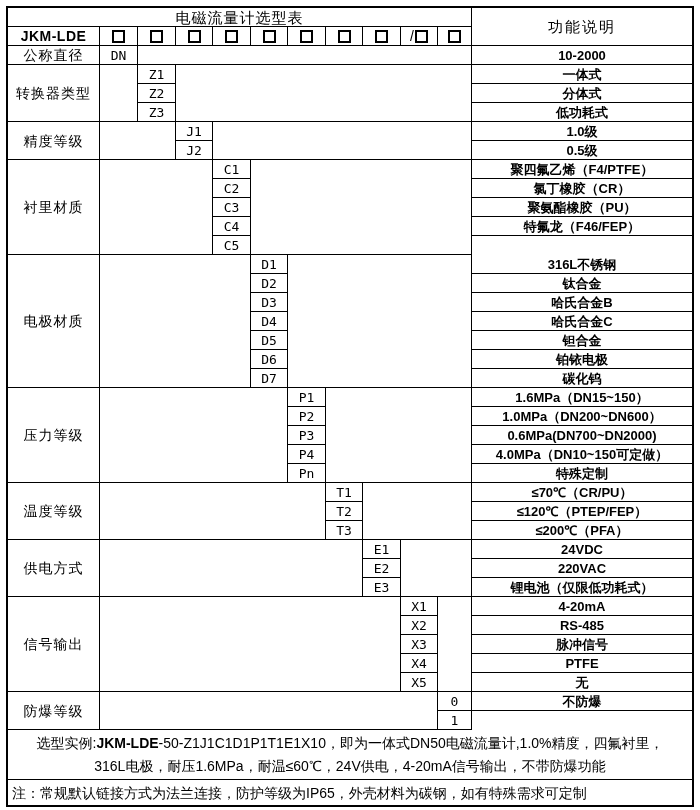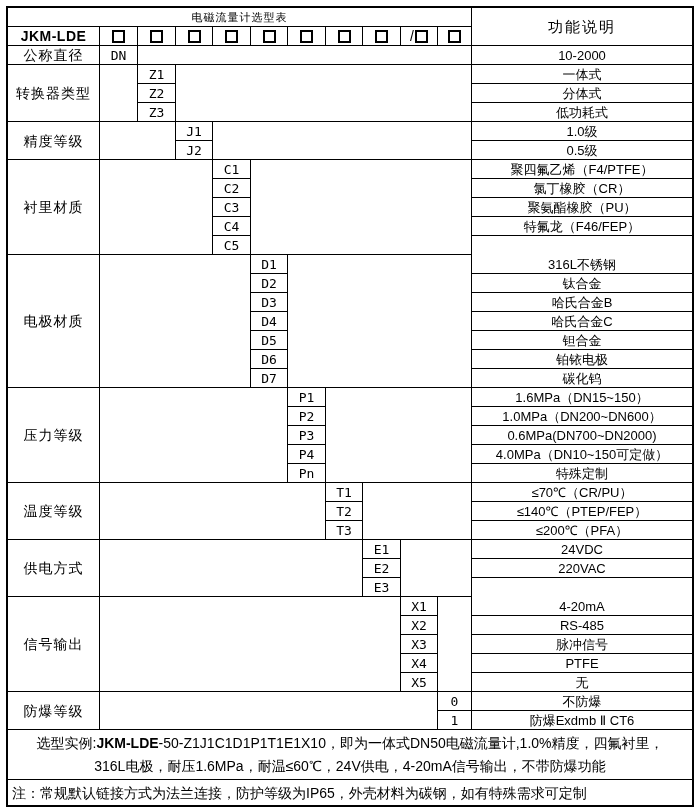--- a/index.html
+++ b/index.html
@@ -7,26 +7,26 @@
   .sheet{width:684px;margin:6px 0 0 6px;border:2px solid #000;
     display:grid;
     grid-template-columns:92px 38px 38px 37px 38px 37px 38px 37px 38px 37px 34px 220px;
     grid-template-rows:19px 19px repeat(36,19px) 50px 25px;
     background:#fff;}
   .c{display:flex;align-items:center;justify-content:center;
      border-right:1px solid #000;border-bottom:1px solid #000;
      font-size:13px;line-height:1;white-space:nowrap;overflow:hidden;}
   .no-r{border-right:none;}
   .no-b{border-bottom:none;}
-  .ttl{font-size:11px;letter-spacing:1px;}
+  .ttl{font-size:15px;letter-spacing:1px;}
   .hdr{font-size:15px;letter-spacing:2px;}
   .lbl{font-size:14px;letter-spacing:1px;}
   .model{font-weight:bold;font-size:14px;letter-spacing:.5px;}
   .code{font-family:"DejaVu Sans Mono","Liberation Mono",monospace;font-size:13px;}
-  .desc{font-size:13px;}
+  .desc{font-size:13px;font-weight:bold;}
   .box{display:inline-block;width:9px;height:9px;border:2px solid #000;vertical-align:middle;}
   .slash{font-size:14px;margin-right:1px;}
   .note1{flex-direction:column;justify-content:center;font-size:14px;line-height:23px;text-align:center;}
   .note1 .l1 b{font-weight:bold;}
   .note2{justify-content:flex-start;padding-left:4px;font-size:14px;}
 </style>
 </head>
 <body>
 
 <div class="sheet">
@@ -144,52 +144,52 @@
   <div class="c desc no-r" style="grid-area:24/12/25/13">4.0MPa（DN10~150可定做）</div>
   <div class="c lbl" style="grid-area:26/1/29/2">温度等级</div>
 
   <div class="c desc no-r" style="grid-area:25/12/26/13">特殊定制</div>
   <div class="c" style="grid-area:26/2/29/8"></div>
   <div class="c code" style="grid-area:26/8/27/9">T1</div>
   <div class="c code" style="grid-area:27/8/28/9">T2</div>
   <div class="c code" style="grid-area:28/8/29/9">T3</div>
   <div class="c" style="grid-area:26/9/29/12"></div>
   <div class="c desc no-r" style="grid-area:26/12/27/13">≤70℃（CR/PU）</div>
-  <div class="c desc no-r" style="grid-area:27/12/28/13">≤140℃（PTEP/FEP）</div>
+  <div class="c desc no-r" style="grid-area:27/12/28/13">≤120℃（PTEP/FEP）</div>
   <div class="c desc no-r" style="grid-area:28/12/29/13">≤200℃（PFA）</div>
 
   <div class="c lbl" style="grid-area:29/1/32/2">供电方式</div>
   <div class="c" style="grid-area:29/2/32/9"></div>
   <div class="c code" style="grid-area:29/9/30/10">E1</div>
   <div class="c code" style="grid-area:30/9/31/10">E2</div>
   <div class="c code" style="grid-area:31/9/32/10">E3</div>
   <div class="c" style="grid-area:29/10/32/12"></div>
   <div class="c desc no-r" style="grid-area:29/12/30/13">24VDC</div>
   <div class="c desc no-r" style="grid-area:30/12/31/13">220VAC</div>
+  <div class="c desc no-r" style="grid-area:31/12/32/13">锂电池（仅限低功耗式）</div>
 
   <div class="c lbl" style="grid-area:32/1/37/2">信号输出</div>
   <div class="c" style="grid-area:32/2/37/10"></div>
   <div class="c code" style="grid-area:32/10/33/11">X1</div>
   <div class="c code" style="grid-area:33/10/34/11">X2</div>
   <div class="c code" style="grid-area:34/10/35/11">X3</div>
   <div class="c code" style="grid-area:35/10/36/11">X4</div>
   <div class="c code" style="grid-area:36/10/37/11">X5</div>
   <div class="c" style="grid-area:32/11/37/12"></div>
   <div class="c desc no-r" style="grid-area:32/12/33/13">4-20mA</div>
   <div class="c desc no-r" style="grid-area:33/12/34/13">RS-485</div>
   <div class="c desc no-r" style="grid-area:34/12/35/13">脉冲信号</div>
   <div class="c desc no-r" style="grid-area:35/12/36/13">PTFE</div>
   <div class="c desc no-r" style="grid-area:36/12/37/13">无</div>
 
   <div class="c lbl" style="grid-area:37/1/39/2">防爆等级</div>
   <div class="c" style="grid-area:37/2/39/11"></div>
   <div class="c code" style="grid-area:37/11/38/12">0</div>
   <div class="c code" style="grid-area:38/11/39/12">1</div>
   <div class="c desc no-r" style="grid-area:37/12/38/13">不防爆</div>
-  <div class="c desc no-r" style="grid-area:38/12/39/13">防爆Exdmb Ⅱ CT6</div>
 
   <div class="c note1 no-r" style="grid-area:39/1/40/13">
     <div class="l1"><span>选型实例:</span><b>JKM-LDE</b><span>-50-Z1J1C1D1P1T1E1X10，即为一体式DN50电磁流量计,1.0%精度，四氟衬里，</span></div>
     <div class="l2">316L电极，耐压1.6MPa，耐温≤60℃，24V供电，4-20mA信号输出，不带防爆功能</div>
   </div>
   <div class="c note2 no-r no-b" style="grid-area:40/1/41/13">注：常规默认链接方式为法兰连接，防护等级为IP65，外壳材料为碳钢，如有特殊需求可定制</div>
 
 </div>
 
 </body></html>

